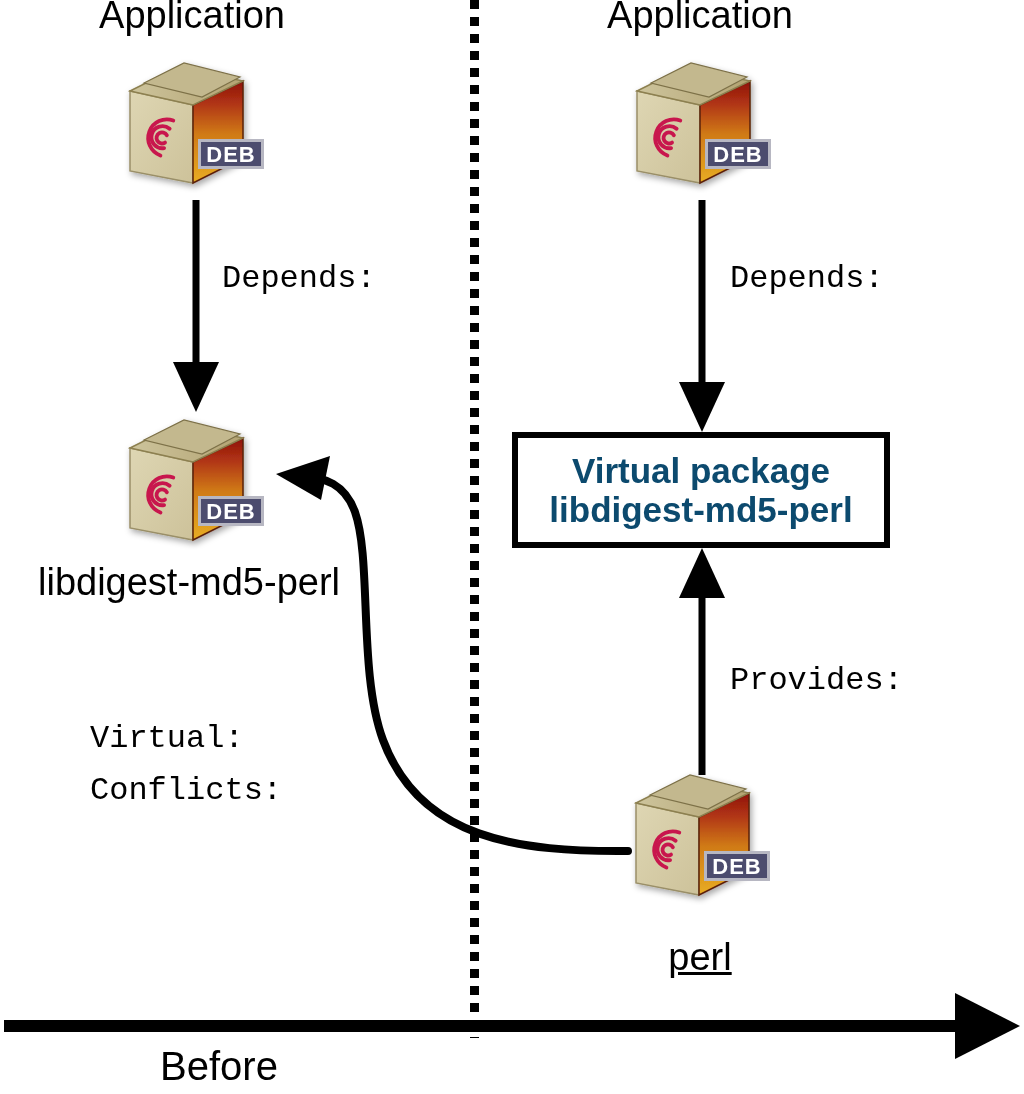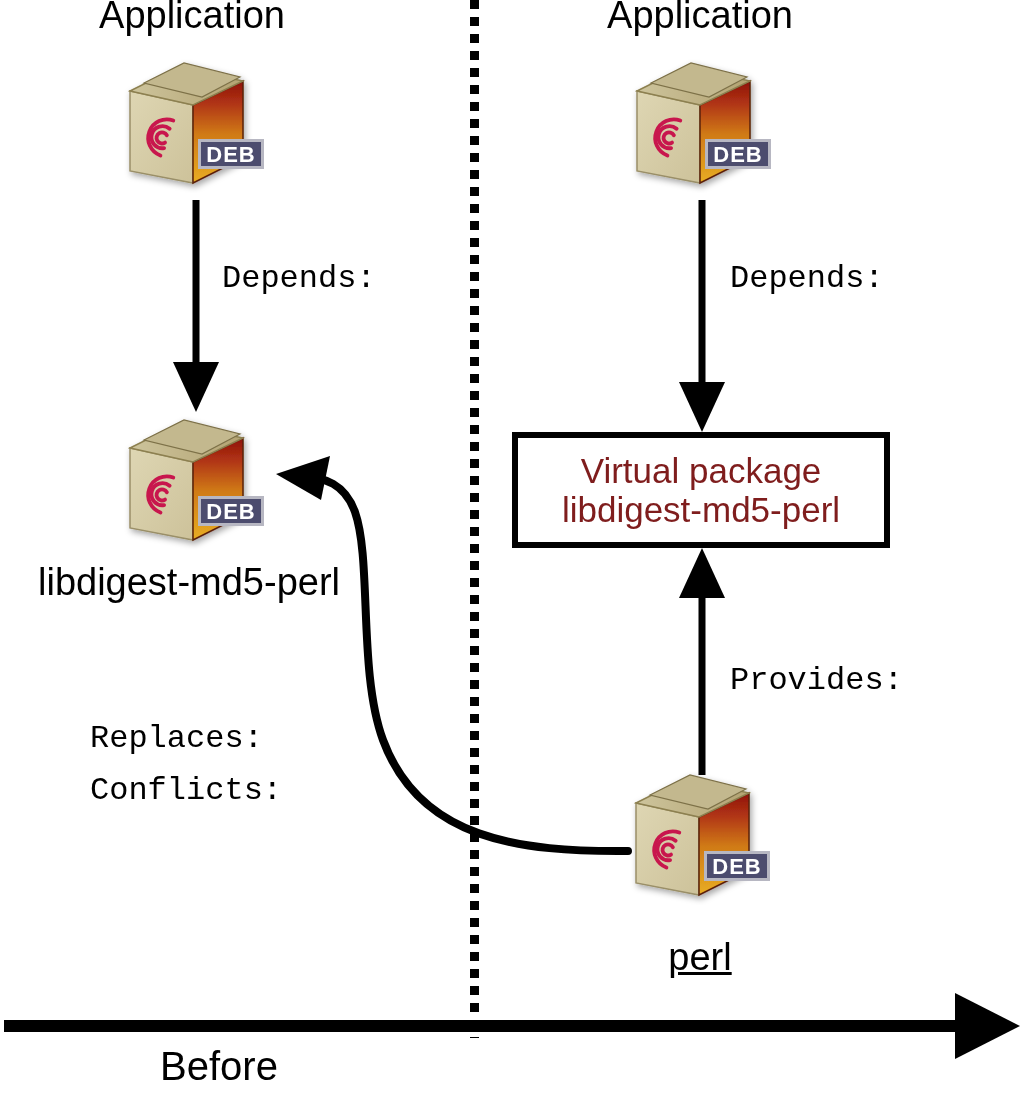--- a/index.html
+++ b/index.html
@@ -55,23 +55,24 @@
     border: 6px solid #000000;
     background: #ffffff;
     box-sizing: border-box;
     display: flex;
     flex-direction: column;
     align-items: center;
     justify-content: center;
   }
   .vbox .vline {
     font-size: 35px;
-    color: #7f1d1d;
+    color: #0c4a6e;
     line-height: 1.12;
     white-space: pre;
+    font-weight: bold;
   }
 
   
   .divider {
     position: absolute;
     left: 470px;
     top: 0px;
     width: 9px;
     height: 1038px;
     background-image: repeating-linear-gradient(
@@ -178,21 +179,21 @@
       <g>
         <rect x="80" y="86" width="66" height="30" fill="#b7b7c2"></rect>
         <rect x="83" y="89" width="60" height="24" fill="#4c4c6e"></rect>
         <text x="113" y="109" text-anchor="middle" font-family="'Liberation Sans', sans-serif" font-size="22" font-weight="bold" fill="#ffffff" letter-spacing="1">DEB</text>
       </g>
     </svg>
   </div>
 
   <div class="lbl sans pkg-caption ctr" style="left:189px; top:563px;">libdigest-md5-perl</div>
 
-  <div class="lbl mono rel-kw" style="left:90px; top:722px;">Replaces:</div>
+  <div class="lbl mono rel-kw" style="left:90px; top:722px;">Virtual:</div>
   <div class="lbl mono rel-kw" style="left:90px; top:774px;">Conflicts:</div>
 
   <div class="lbl sans app-title ctr" style="left:700px; top:-4px;">Application</div>
 
   <div class="deb-pkg" style="left:625px; top:53px;">
     <svg viewBox="0 0 155 140" width="155" height="140" aria-hidden="true">
       <g filter="url(#sh1)">
         <polygon points="12,38 12,118 75,130 75,52" fill="url(#lf1)" stroke="#9a8f68" stroke-width="1.5"></polygon>
         <polygon points="75,52 75,130 125,105 125,28" fill="url(#rf1)" stroke="#5a2008" stroke-width="1.5"></polygon>
         <polygon points="12,38 60,14 125,28 75,52" fill="url(#tf1)" stroke="#8d8050" stroke-width="1.5"></polygon>

